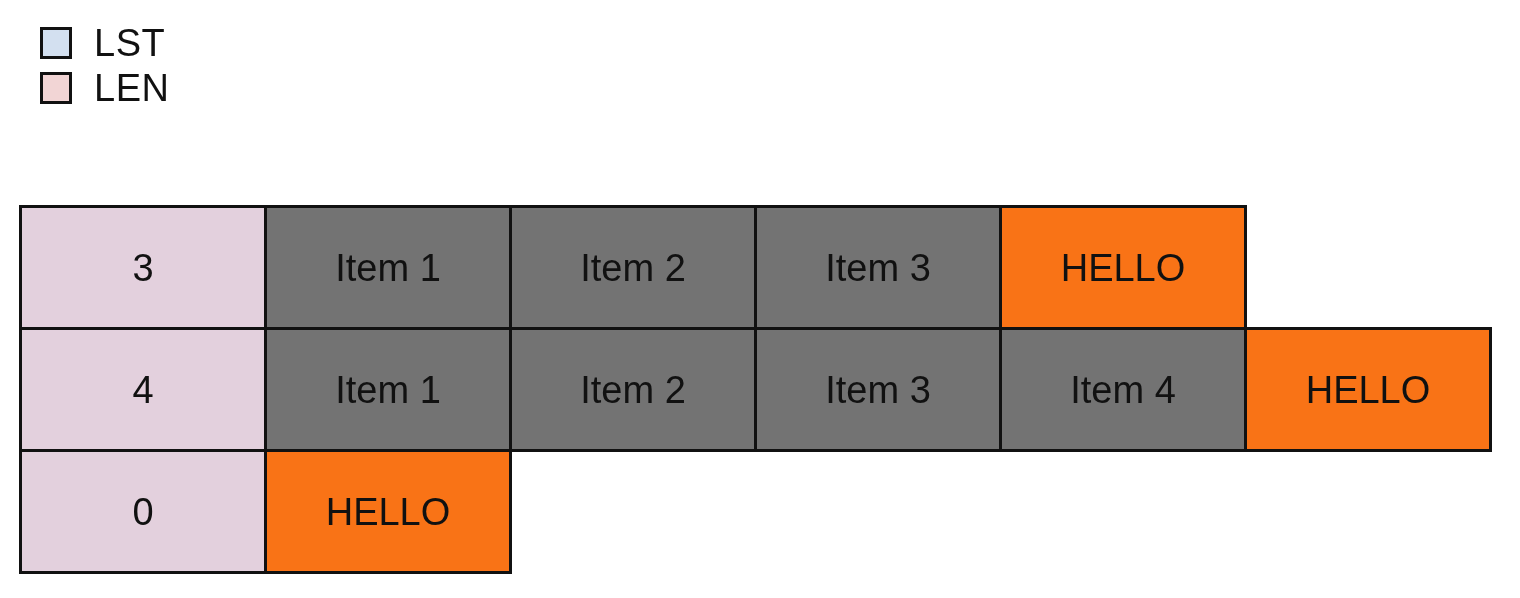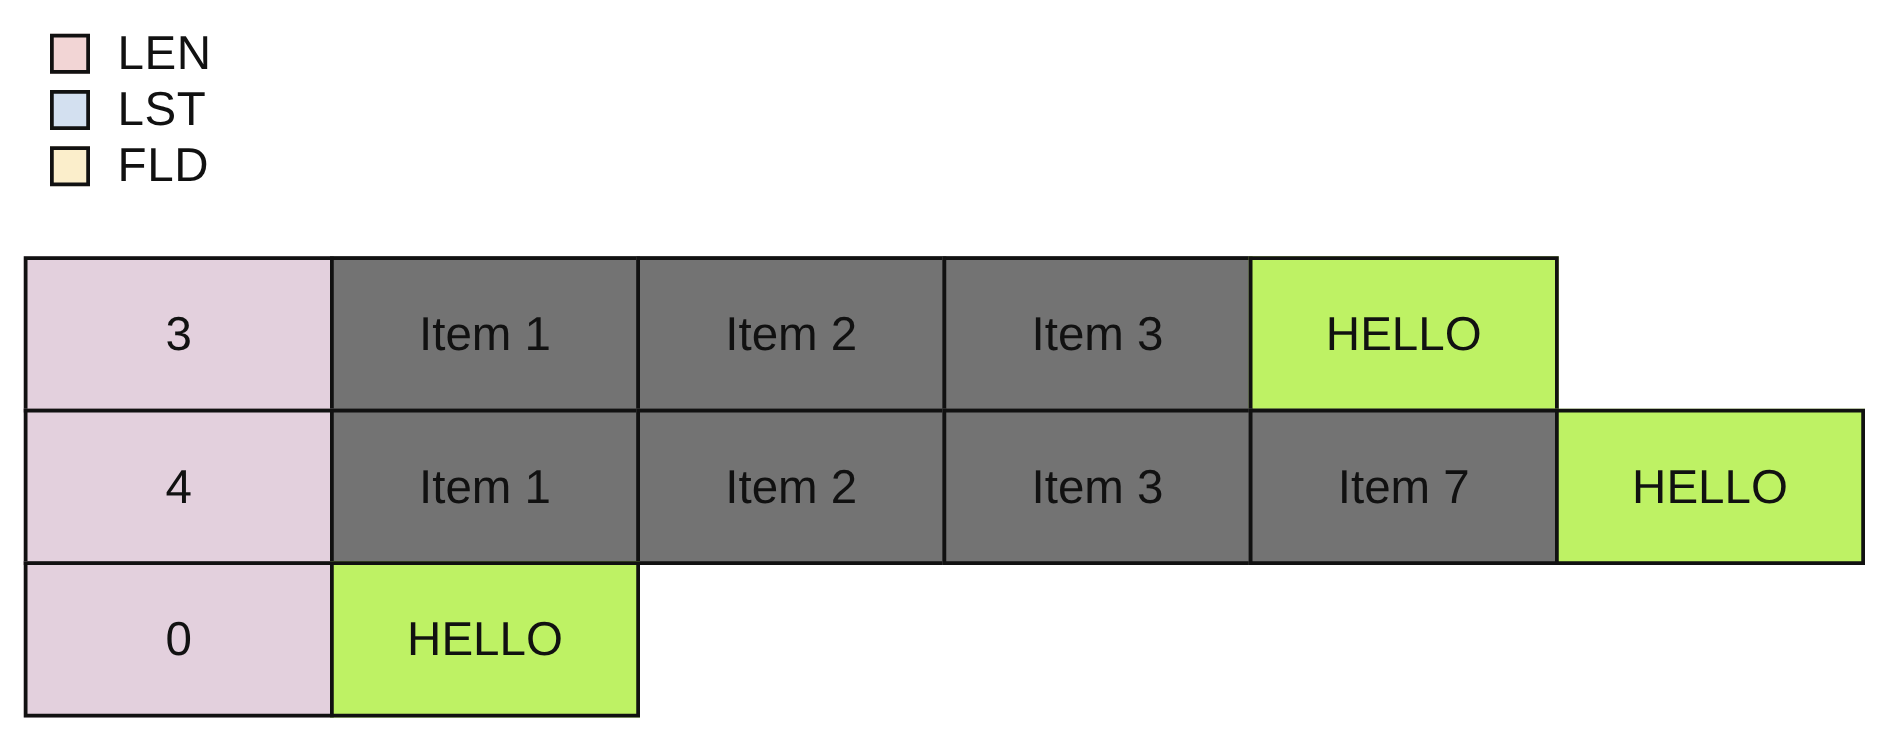--- a/index.html
+++ b/index.html
@@ -69,53 +69,49 @@
     font-size: 38px;
     line-height: 38px;
     color: #111111;
     white-space: nowrap;
   }
   .cell:first-child {
     margin-left: 0;
   }
   .cell.len  { background: #e3d0dd; }
   .cell.lst  { background: #737373; }
-  .cell.fld  { background: #bef264; }
+  .cell.fld  { background: #f97316; }
 </style>
 </head>
 <body>
 
 <div id="legend">
     <div class="legend-row">
-      <span class="legend-swatch" style="background: rgb(242, 213, 213);"></span>
-      <span class="legend-label">LEN</span>
-    </div>
-    <div class="legend-row">
       <span class="legend-swatch" style="background: rgb(211, 224, 240);"></span>
       <span class="legend-label">LST</span>
     </div>
     <div class="legend-row">
-      <span class="legend-swatch" style="background: rgb(251, 238, 203);"></span>
-      <span class="legend-label">FLD</span>
+      <span class="legend-swatch" style="background: rgb(242, 213, 213);"></span>
+      <span class="legend-label">LEN</span>
     </div>
   </div>
 
 <div id="grid">
     <div class="grid-row">
       <div class="cell len">3</div>
       <div class="cell lst">Item 1</div>
       <div class="cell lst">Item 2</div>
       <div class="cell lst">Item 3</div>
       <div class="cell fld">HELLO</div>
     </div>
     <div class="grid-row">
       <div class="cell len">4</div>
       <div class="cell lst">Item 1</div>
       <div class="cell lst">Item 2</div>
       <div class="cell lst">Item 3</div>
-      <div class="cell lst">Item 7</div>
+      <div class="cell lst">Item 4</div>
       <div class="cell fld">HELLO</div>
     </div>
     <div class="grid-row">
       <div class="cell len">0</div>
       <div class="cell fld">HELLO</div>
     </div>
   </div>
 
 </body></html>

